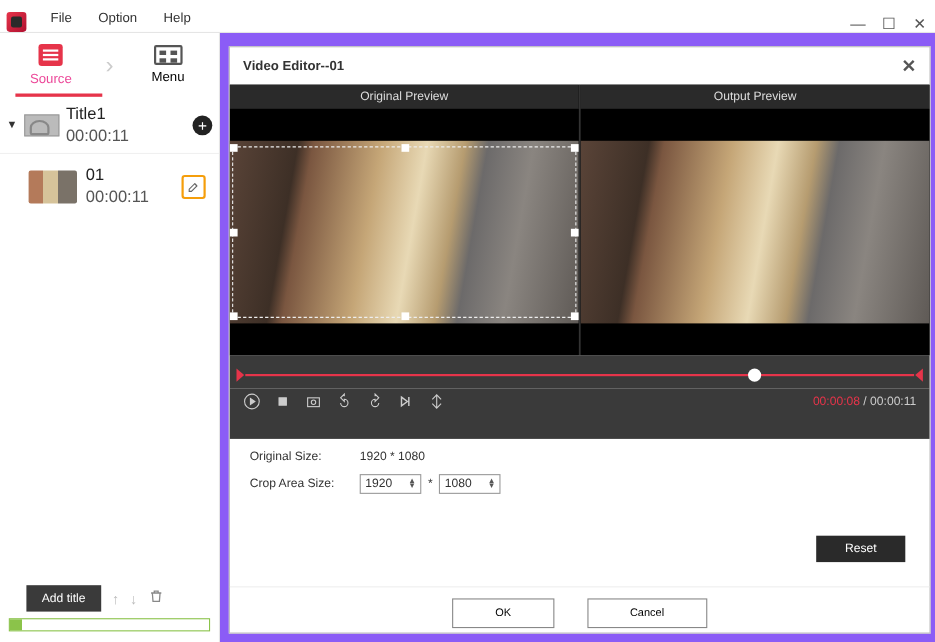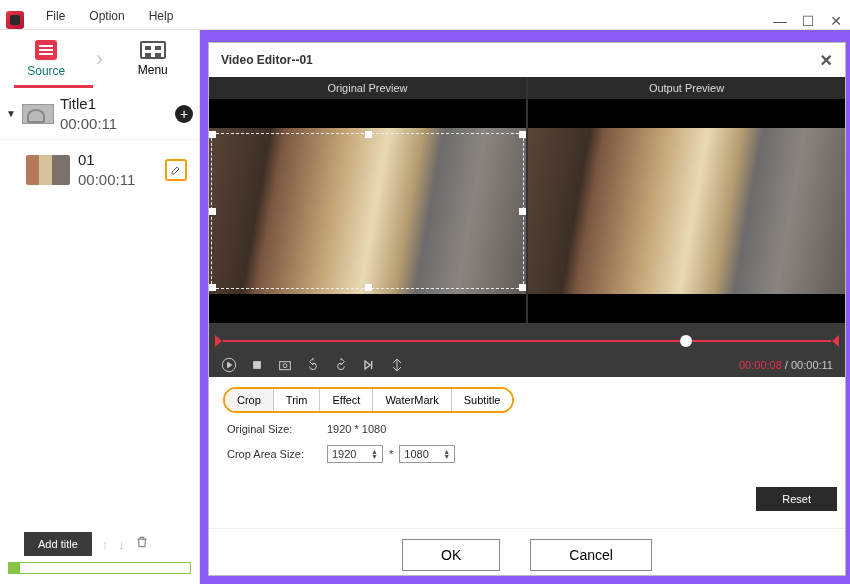--- a/index.html
+++ b/index.html
@@ -10,21 +10,21 @@
 .app-icon::after { content:''; position:absolute; left:4px; top:4px; width:10px; height:10px; background:#2a2a2a; border-radius:2px; }
 .menu-item { font-size: 12px; color: #333; padding: 6px 12px; cursor: pointer; }
 .win-controls { margin-left: auto; display: flex; gap: 12px; font-size: 14px; color: #555; }
 .win-btn { cursor: pointer; width: 16px; text-align: center; }
 
 .main { display: flex; height: 554px; }
 .left { width: 200px; border-right: 1px solid #e5e5e5; display: flex; flex-direction: column; }
 
 .tabs-row { display: flex; height: 58px; }
 .src-tab { flex: 1; display: flex; flex-direction: column; align-items: center; justify-content: center; gap: 4px; cursor: pointer; position: relative; }
-.src-tab.active { color: #0f766e; }
+.src-tab.active { color: #ec4899; }
 .src-tab.active::after { content:''; position:absolute; bottom:0; left:14px; right:0; height:3px; background:#e6344a; }
 .src-tab .lbl { font-size: 12px; }
 .src-icon-doc { width: 22px; height: 20px; background:#e6344a; border-radius:3px; position:relative; }
 .src-icon-doc::before { content:''; position:absolute; left:4px; top:5px; width:14px; height:2px; background:#fff; box-shadow: 0 4px 0 #fff, 0 8px 0 #fff; }
 .src-icon-menu { width: 26px; height: 18px; border:2px solid #555; border-radius:2px; position:relative; }
 .src-icon-menu::before { content:''; position:absolute; left:3px; top:3px; width:6px; height:4px; background:#555; box-shadow: 10px 0 0 #555, 0 7px 0 #555, 10px 7px 0 #555; }
 .tab-arrow { width:14px; display:flex; align-items:center; justify-content:center; color:#ccc; font-size:22px; }
 
 .title-row { display:flex; align-items:center; padding: 6px 6px; gap:6px; border-bottom:1px solid #f0f0f0; }
 .tri { font-size:10px; color:#333; cursor:pointer; }
@@ -65,45 +65,45 @@
 .h-tl{left:-3px;top:-3px}.h-tr{right:-3px;top:-3px}.h-bl{left:-3px;bottom:-3px}.h-br{right:-3px;bottom:-3px}
 .h-tc{left:50%;top:-3px;margin-left:-3px}.h-bc{left:50%;bottom:-3px;margin-left:-3px}
 .h-lc{left:-3px;top:50%;margin-top:-3px}.h-rc{right:-3px;top:50%;margin-top:-3px}
 
 .timeline { padding: 6px 10px 2px; background:#3a3a3a; position:relative; height:30px; }
 .tl-marker-l { position:absolute; left:6px; top:12px; width:0; height:0; border-left:7px solid #e6344a; border-top:6px solid transparent; border-bottom:6px solid transparent; }
 .tl-marker-r { position:absolute; right:6px; top:12px; width:0; height:0; border-right:7px solid #e6344a; border-top:6px solid transparent; border-bottom:6px solid transparent; }
 .tl-track { position:absolute; left:14px; right:14px; top:17px; height:2px; background:#e6344a; }
 .tl-knob { position:absolute; right:24%; top:12px; width:12px; height:12px; background:#fff; border-radius:50%; }
 
-.controls { background:#3a3a3a; display:flex; align-items:center; padding:4px 12px 4px; gap:12px; }
+.controls { background:#3a3a3a; display:flex; align-items:center; padding:4px 12px 26px; gap:12px; }
 .ctrl-ic { color:#ccc; cursor:pointer; display:inline-flex; }
 .ctrl-ic svg { width:16px; height:16px; stroke:#ccc; fill:none; stroke-width:1.5; }
 .time-disp { margin-left:auto; font-size:11px; }
 .time-cur { color:#e6344a; }
 .time-tot { color:#ccc; }
 
 .opt-tabs { display:flex; padding:10px 14px 0; }
 .opt-tabs-wrap { display:flex; border:2px solid #f59e0b; border-radius:14px; overflow:hidden; }
 .opt-tab { font-size:11px; padding:5px 12px; border-right:1px solid #ccc; cursor:pointer; background:#fff; }
 .opt-tab:last-child { border-right:none; }
 .opt-tab.active { background:#f4f4f4; }
 
 .form { padding: 10px 18px 4px; font-size:11px; color:#333; }
 .form-row { display:flex; align-items:center; margin-bottom:10px; }
 .form-lbl { width:100px; }
 .form-val { }
 .sel { border:1px solid #999; padding:3px 6px; width:124px; display:flex; justify-content:space-between; align-items:center; cursor:pointer; }
 .spin { border:1px solid #999; display:inline-flex; align-items:center; padding:2px 4px; width:56px; justify-content:space-between; }
 .spin-arrows { display:flex; flex-direction:column; line-height:5px; font-size:7px; color:#555; cursor:pointer; }
 .star { margin: 0 6px; }
-.reset-btn { position:absolute; right:8px; bottom:64px; background:#2a2a2a; color:#fff; border:none; padding:6px 26px; font-size:11px; cursor:pointer; }
+.reset-btn { position:absolute; right:22px; bottom:64px; background:#2a2a2a; color:#fff; border:none; padding:6px 26px; font-size:11px; cursor:pointer; }
 
 .dlg-footer { display:flex; justify-content:center; gap:30px; padding:10px 0 4px; border-top:1px solid #eee; margin-top:auto; }
-.dlg-btn { border:1px solid #888; background:#fff; padding:7px 38px; font-size:14px; cursor:pointer; }
+.dlg-btn { border:1px solid #888; background:#fff; padding:7px 38px; font-size:10px; cursor:pointer; }
 </style>
 </head>
 <body>
 
 <div class="menubar">
   <div class="app-icon"></div>
   <div class="menu-item">File</div>
   <div class="menu-item">Option</div>
   <div class="menu-item">Help</div>
   <div class="win-controls">
@@ -245,29 +245,20 @@
         <span class="ctrl-ic">
             <svg viewBox="0 0 24 24">
               <path d="M12 3v18M6 9l6-6 6 6M6 15l6 6 6-6"></path>
             </svg>
           </span>
         <div class="time-disp">
           <span class="time-cur">00:00:08</span><span class="time-tot"> / </span><span class="time-tot">00:00:11</span>
         </div>
       </div>
 
-      <div class="opt-tabs">
-        <div class="opt-tabs-wrap">
-          <div class="opt-tab active">Crop</div>
-          <div class="opt-tab">Trim</div>
-          <div class="opt-tab">Effect</div>
-          <div class="opt-tab">WaterMark</div>
-          <div class="opt-tab">Subtitle</div>
-        </div>
-      </div>
 
       <div class="form">
         <div class="form-row">
           <div class="form-lbl">Original Size:</div>
           <div class="form-val">1920 * 1080</div>
         </div>
         <div class="form-row">
           <div class="form-lbl">Crop Area Size:</div>
           <div class="spin">
             <span>1920</span>

